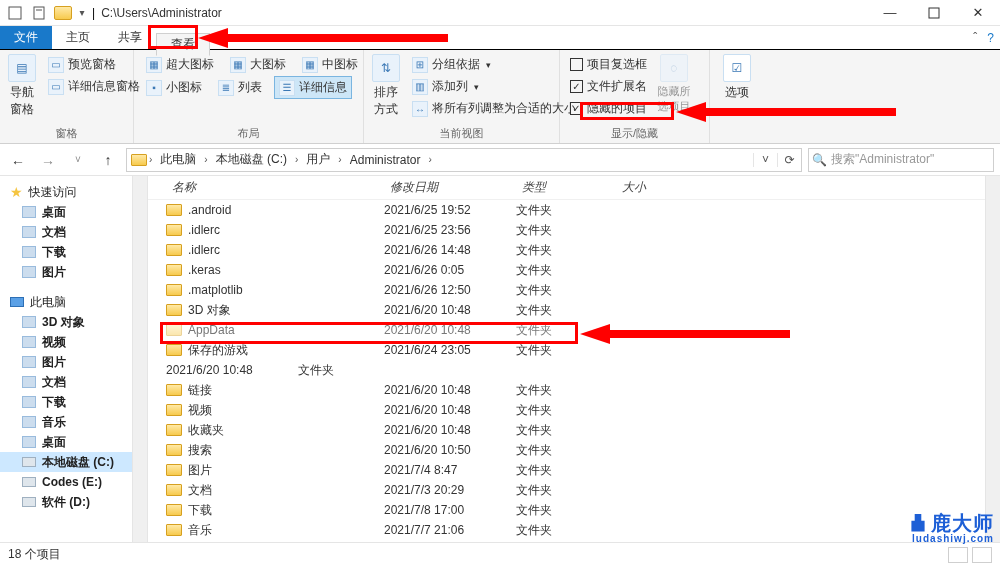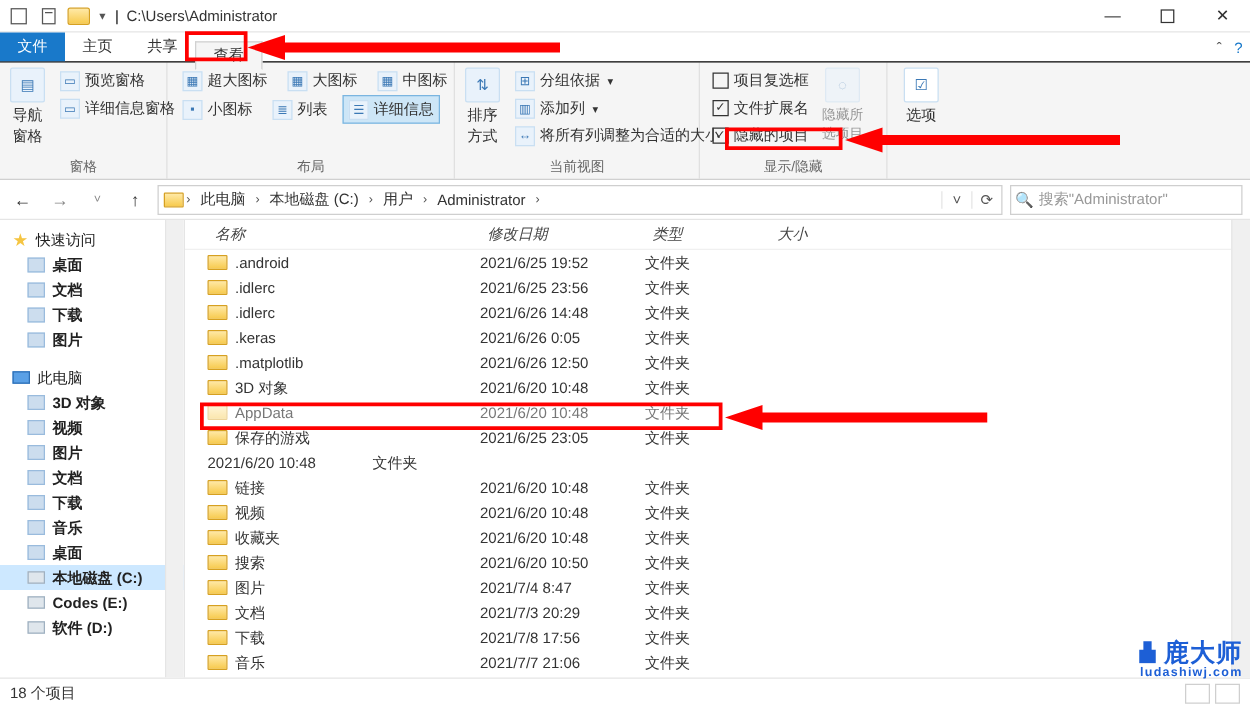--- a/index.html
+++ b/index.html
@@ -422,21 +422,21 @@
           </div>
           <div class="c c-date">2021/6/20 10:48</div>
           <div class="c c-type">文件夹</div>
           <div class="c c-size"></div>
         </div>
         <div class="row">
           <div class="c c-name">
             <span class="ico"></span>
             <span>保存的游戏</span>
           </div>
-          <div class="c c-date">2021/6/25 23:05</div>
+          <div class="c c-date">2021/6/24 23:05</div>
           <div class="c c-type">文件夹</div>
           <div class="c c-size"></div>
         </div>
         <div class="row">
           <div class="c c-date">2021/6/20 10:48</div>
           <div class="c c-type">文件夹</div>
           <div class="c c-size"></div>
         </div>
         <div class="row">
           <div class="c c-name">
@@ -490,21 +490,21 @@
           </div>
           <div class="c c-date">2021/7/3 20:29</div>
           <div class="c c-type">文件夹</div>
           <div class="c c-size"></div>
         </div>
         <div class="row">
           <div class="c c-name">
             <span class="ico"></span>
             <span>下载</span>
           </div>
-          <div class="c c-date">2021/7/8 17:56</div>
+          <div class="c c-date">2021/7/8 17:00</div>
           <div class="c c-type">文件夹</div>
           <div class="c c-size"></div>
         </div>
         <div class="row">
           <div class="c c-name">
             <span class="ico"></span>
             <span>音乐</span>
           </div>
           <div class="c c-date">2021/7/7 21:06</div>
           <div class="c c-type">文件夹</div>

